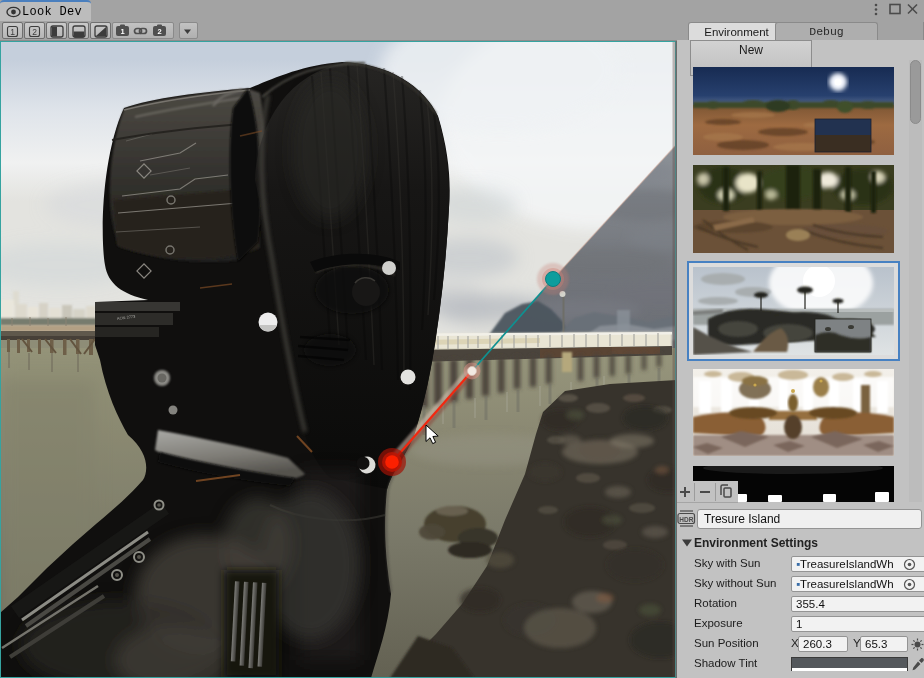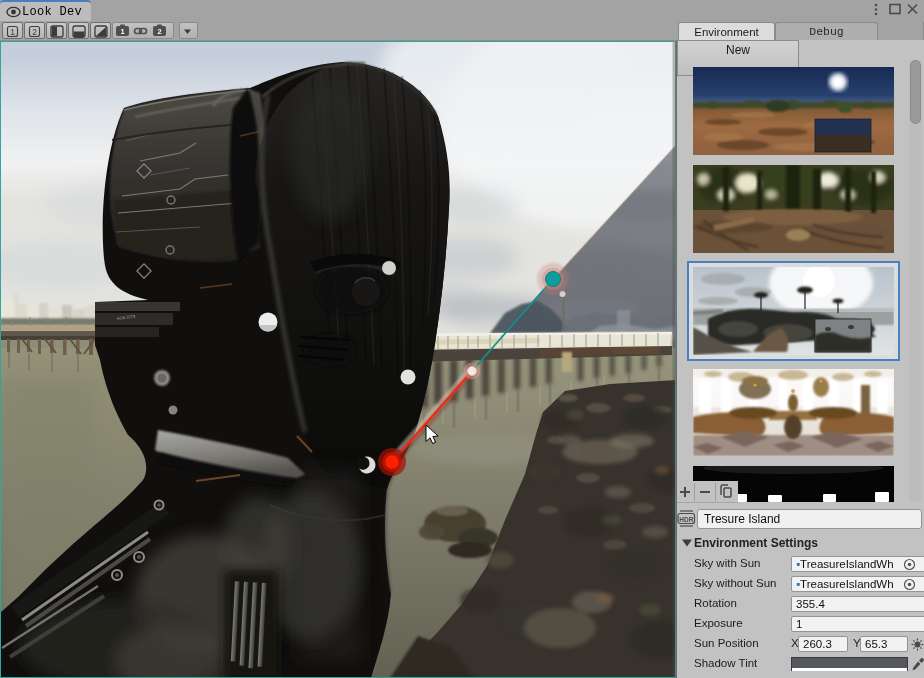--- a/index.html
+++ b/index.html
@@ -11,23 +11,23 @@
 #wintab { left:0; top:0; width:91px; height:21px; background:#bcbcbc; border-top:2px solid #4a7fbe; border-radius:4px 4px 0 0; }
 #wintab span { position:absolute; left:22px; top:3px; font-size:12px; color:#000000; letter-spacing:0.3px;font-family:Liberation Mono, monospace; }
 #toolbar { left:0; top:21px; width:677px; height:20px; background:#a3a3a3; border-bottom:1px solid #8c8c8c; }
 .tbtn { position:absolute; top:1px; width:21px; height:17px; background:linear-gradient(#cacaca,#b6b6b6); border:1px solid #6f6f6f; border-radius:2px; }
 #strip1 { position:absolute; left:112px; top:1px; width:62px; height:17px; background:linear-gradient(#c2c2c2,#b0b0b0); border:1px solid #8a8a8a; border-radius:2px; }
 #dropbtn { position:absolute; left:179px; top:1px; width:19px; height:17px; background:linear-gradient(#c2c2c2,#b0b0b0); border:1px solid #8a8a8a; border-radius:2px; }
 
 #rpanel { left:677px; top:21px; width:247px; height:657px; background:#c2c2c2; }
 #tabsrow { left:677px; top:21px; width:247px; height:19px; background:#a3a3a3; }
 .ptab { position:absolute; top:1px; height:18px; font-size:11.5px; color:#1a1a1a; text-align:center; line-height:18px; border:1px solid #8a8a8a; border-bottom:none; border-radius:3px 3px 0 0; }
-#tabenv { left:1px; width:97px; background:#dcdcdc; }
+#tabenv { left:11px; width:97px; background:#dcdcdc; }
 #tabdbg { left:98px; width:103px; background:#aeaeae; color:#2a2a2a;font-family:Liberation Mono, monospace; }
-.nlbtn { position:absolute; top:19px; height:36px; background:linear-gradient(#d2d2d2,#bfbfbf); border:1px solid #8d8d8d; font-size:12px; color:#1a1a1a; text-align:center; line-height:18px; }
+.nlbtn { position:absolute; top:19px; height:36px; background:linear-gradient(#d2d2d2,#bfbfbf); border:1px solid #8d8d8d; font-size:12px; color:#1a1a1a; text-align:center; line-height:18px;margin-left:13px; }
 #selbox { position:absolute; left:687px; top:261px; width:213px; height:100px; border:2.5px solid #4781c2; background:#dcdcdc; }
 
 #hdrrow { left:677px; top:503px; width:247px; height:28px; background:#c2c2c2; }
 #hdrfield { position:absolute; left:20px; top:6px; width:225px; height:20px; background:#f0f0f0; border:1px solid #949494; border-radius:3px; font-size:12px; color:#101010; line-height:18px; padding-left:6px; }
 
 #settings { left:677px; top:531px; width:247px; height:147px; background:#c2c2c2; font-size:11.5px; color:#1c1c1c; }
 .row { position:absolute; left:0; width:247px; height:16px; }
 .lbl { position:absolute; left:17px; top:1px;text-align:center; }
 .fld { position:absolute; left:114px; top:0; width:142px; height:16px; background:#f2f2f2; border:1px solid #949494; border-radius:2px; font-size:11.5px; color:#101010; line-height:14px; padding-left:4px; overflow:hidden; white-space:nowrap; }
 </style>

